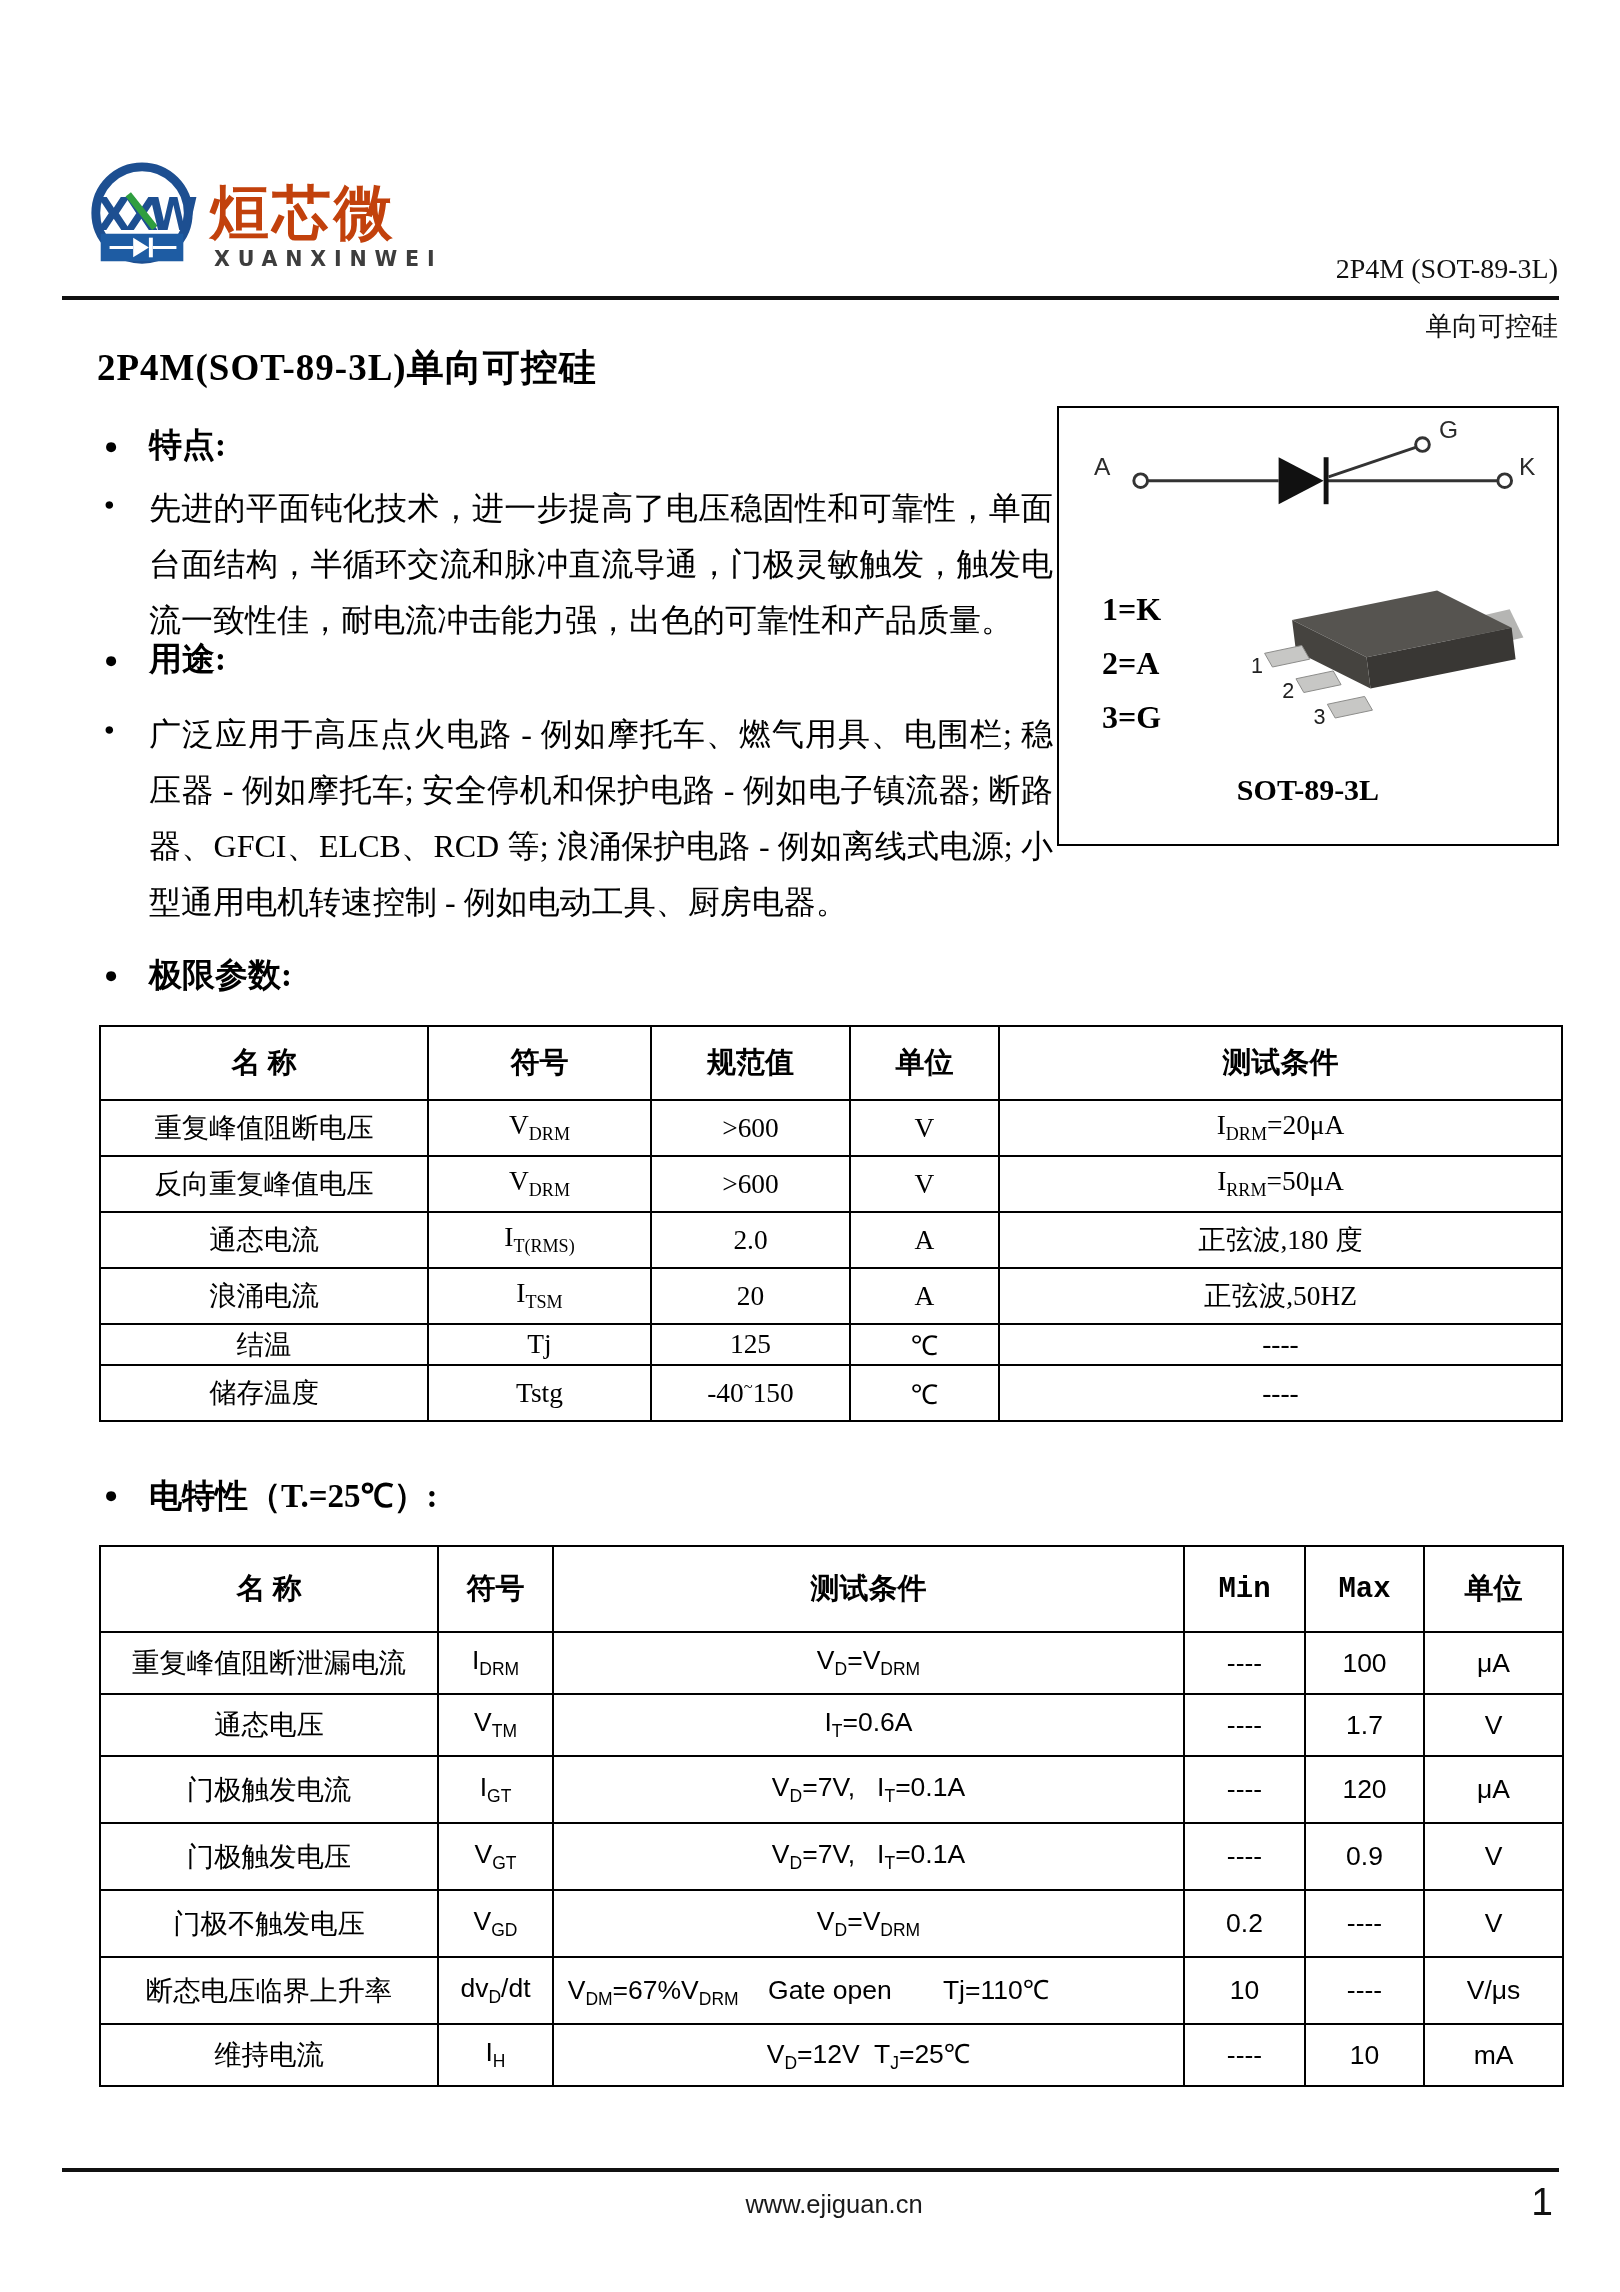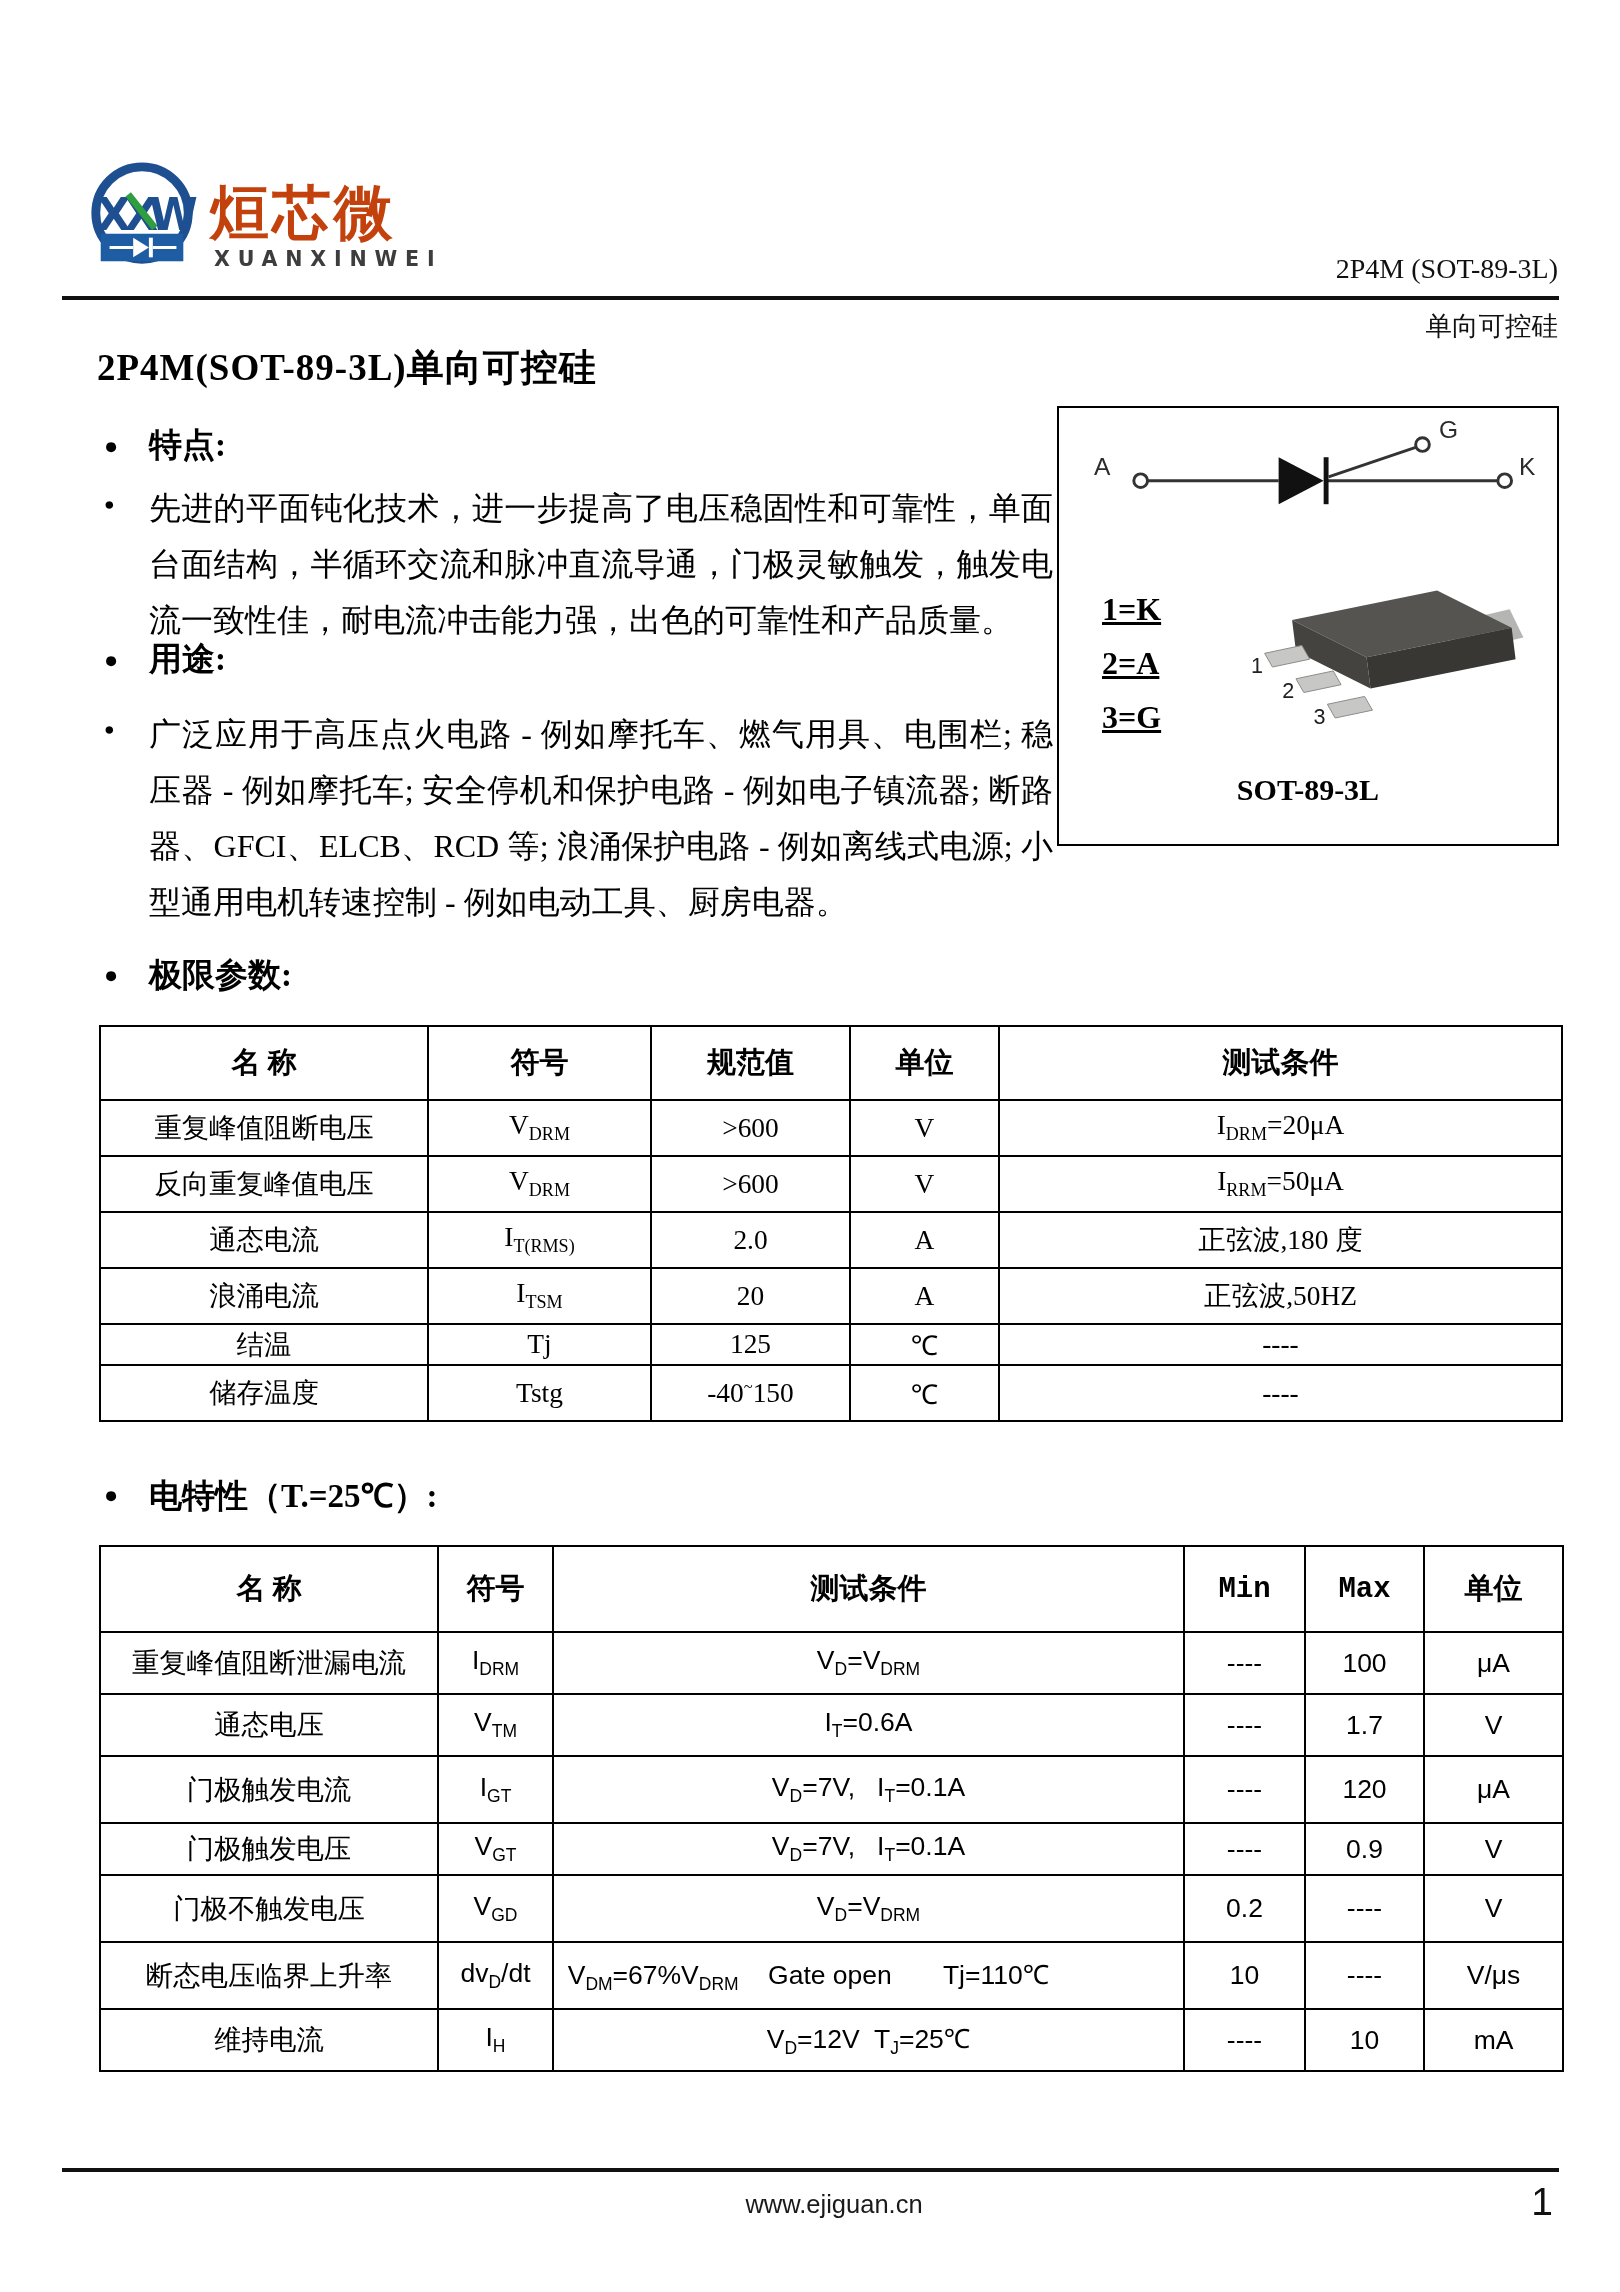--- a/index.html
+++ b/index.html
@@ -20,21 +20,21 @@
   .subtitle { font-size:26.5px; color:#111; }
   .doc-title { font-size:37px; font-weight:bold; letter-spacing:1px; }
 
   
   .sec-head { font-size:33px; font-weight:bold; }
   .bullet { color:#000; line-height:1; }
   .para { font-size:32px; font-weight:normal; line-height:56px; text-align:justify; }
 
   
   .pkg-box { border:2.9px solid #000; background:#fff; }
-  .pin-map { font-size:32px; font-weight:bold; line-height:54px;text-decoration:underline; }
+  .pin-map { font-size:32px; font-weight:bold; line-height:54px; }
   .pkg-name { font-size:30px; font-weight:bold; text-align:center; width:100%; }
   .term-label { font-family:"Liberation Sans", sans-serif; font-size:24.5px; color:#2b2b2b; }
 
   
   table { border-collapse:collapse; table-layout:fixed; background:#fff; }
   .dtable { border:2.9px solid #000; }
   .dtable td, .dtable th { border:2px solid #000; text-align:center; vertical-align:middle; overflow:hidden; }
   .dtable th { font-size:29px; font-weight:bold; }
   .t1 td { font-size:27.4px; font-family:"Liberation Serif", serif; }
   .t2 td { font-size:26.5px; font-family:"Liberation Sans", sans-serif; }
@@ -226,21 +226,21 @@
       <td>V</td>
     </tr>
     <tr style="height:67px;">
       <td class="cjk">门极触发电流</td>
       <td><span>I</span><sub>GT</sub></td>
       <td class="pre"><span>V</span><sub>D</sub><span>=7V,   I</span><sub>T</sub><span>=0.1A</span></td>
       <td>----</td>
       <td>120</td>
       <td>μA</td>
     </tr>
-    <tr style="height:52px;">
+    <tr style="height:67px;">
       <td class="cjk">门极触发电压</td>
       <td><span>V</span><sub>GT</sub></td>
       <td class="pre"><span>V</span><sub>D</sub><span>=7V,   I</span><sub>T</sub><span>=0.1A</span></td>
       <td>----</td>
       <td>0.9</td>
       <td>V</td>
     </tr>
     <tr style="height:67px;">
       <td class="cjk">门极不触发电压</td>
       <td><span>V</span><sub>GD</sub></td>

